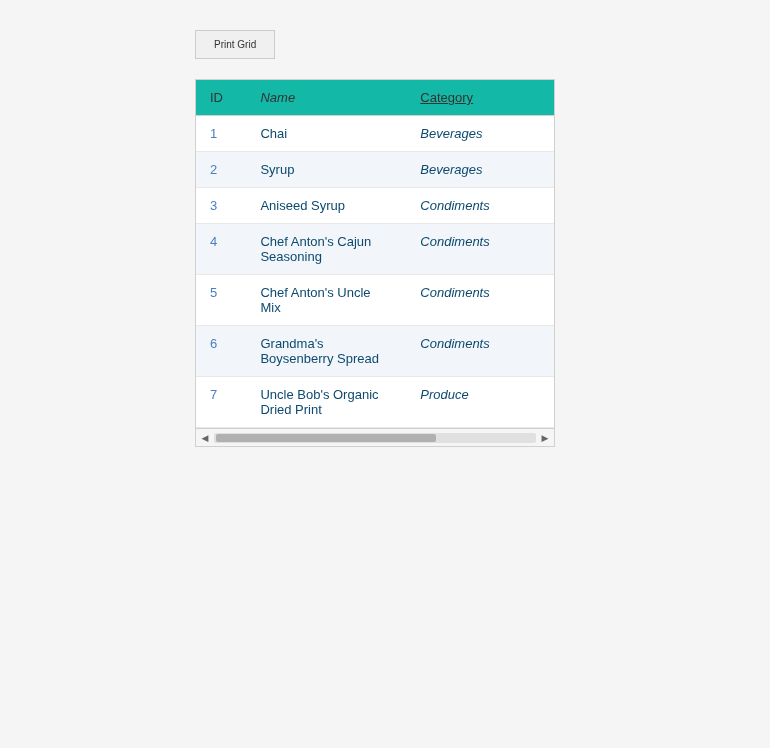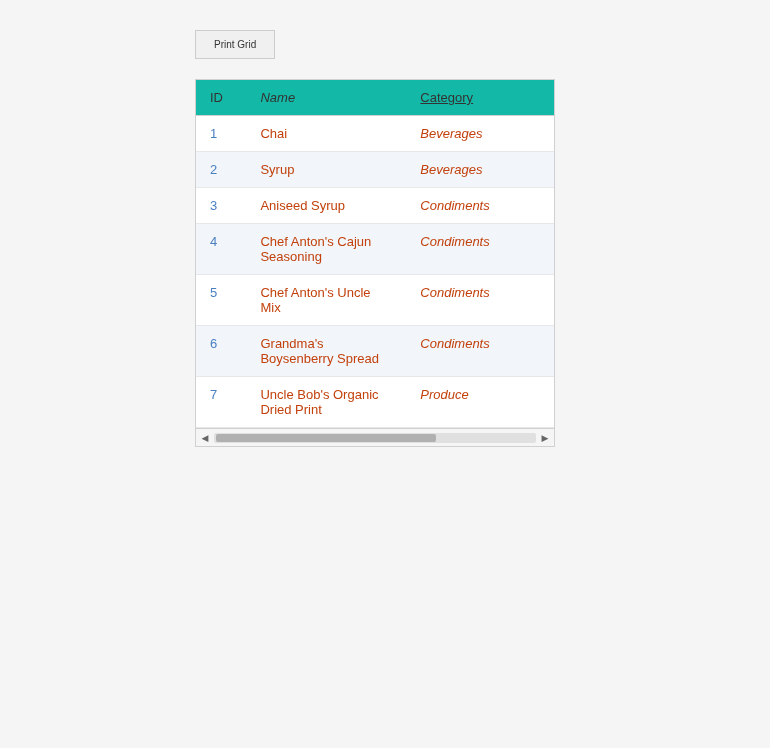--- a/index.html
+++ b/index.html
@@ -80,21 +80,21 @@
     }
 
     tbody tr:nth-child(odd) {
       background-color: #ffffff;
     }
 
     tbody td {
       padding: 10px 14px;
       vertical-align: top;
       font-size: 13px;
-      color: #c2410c;
+      color: #0c4a6e;
     }
 
     td.id-col {
       color: #4a7fc1;
       width: 40px;
     }
 
     td.name-col {
       width: 130px;
     }

